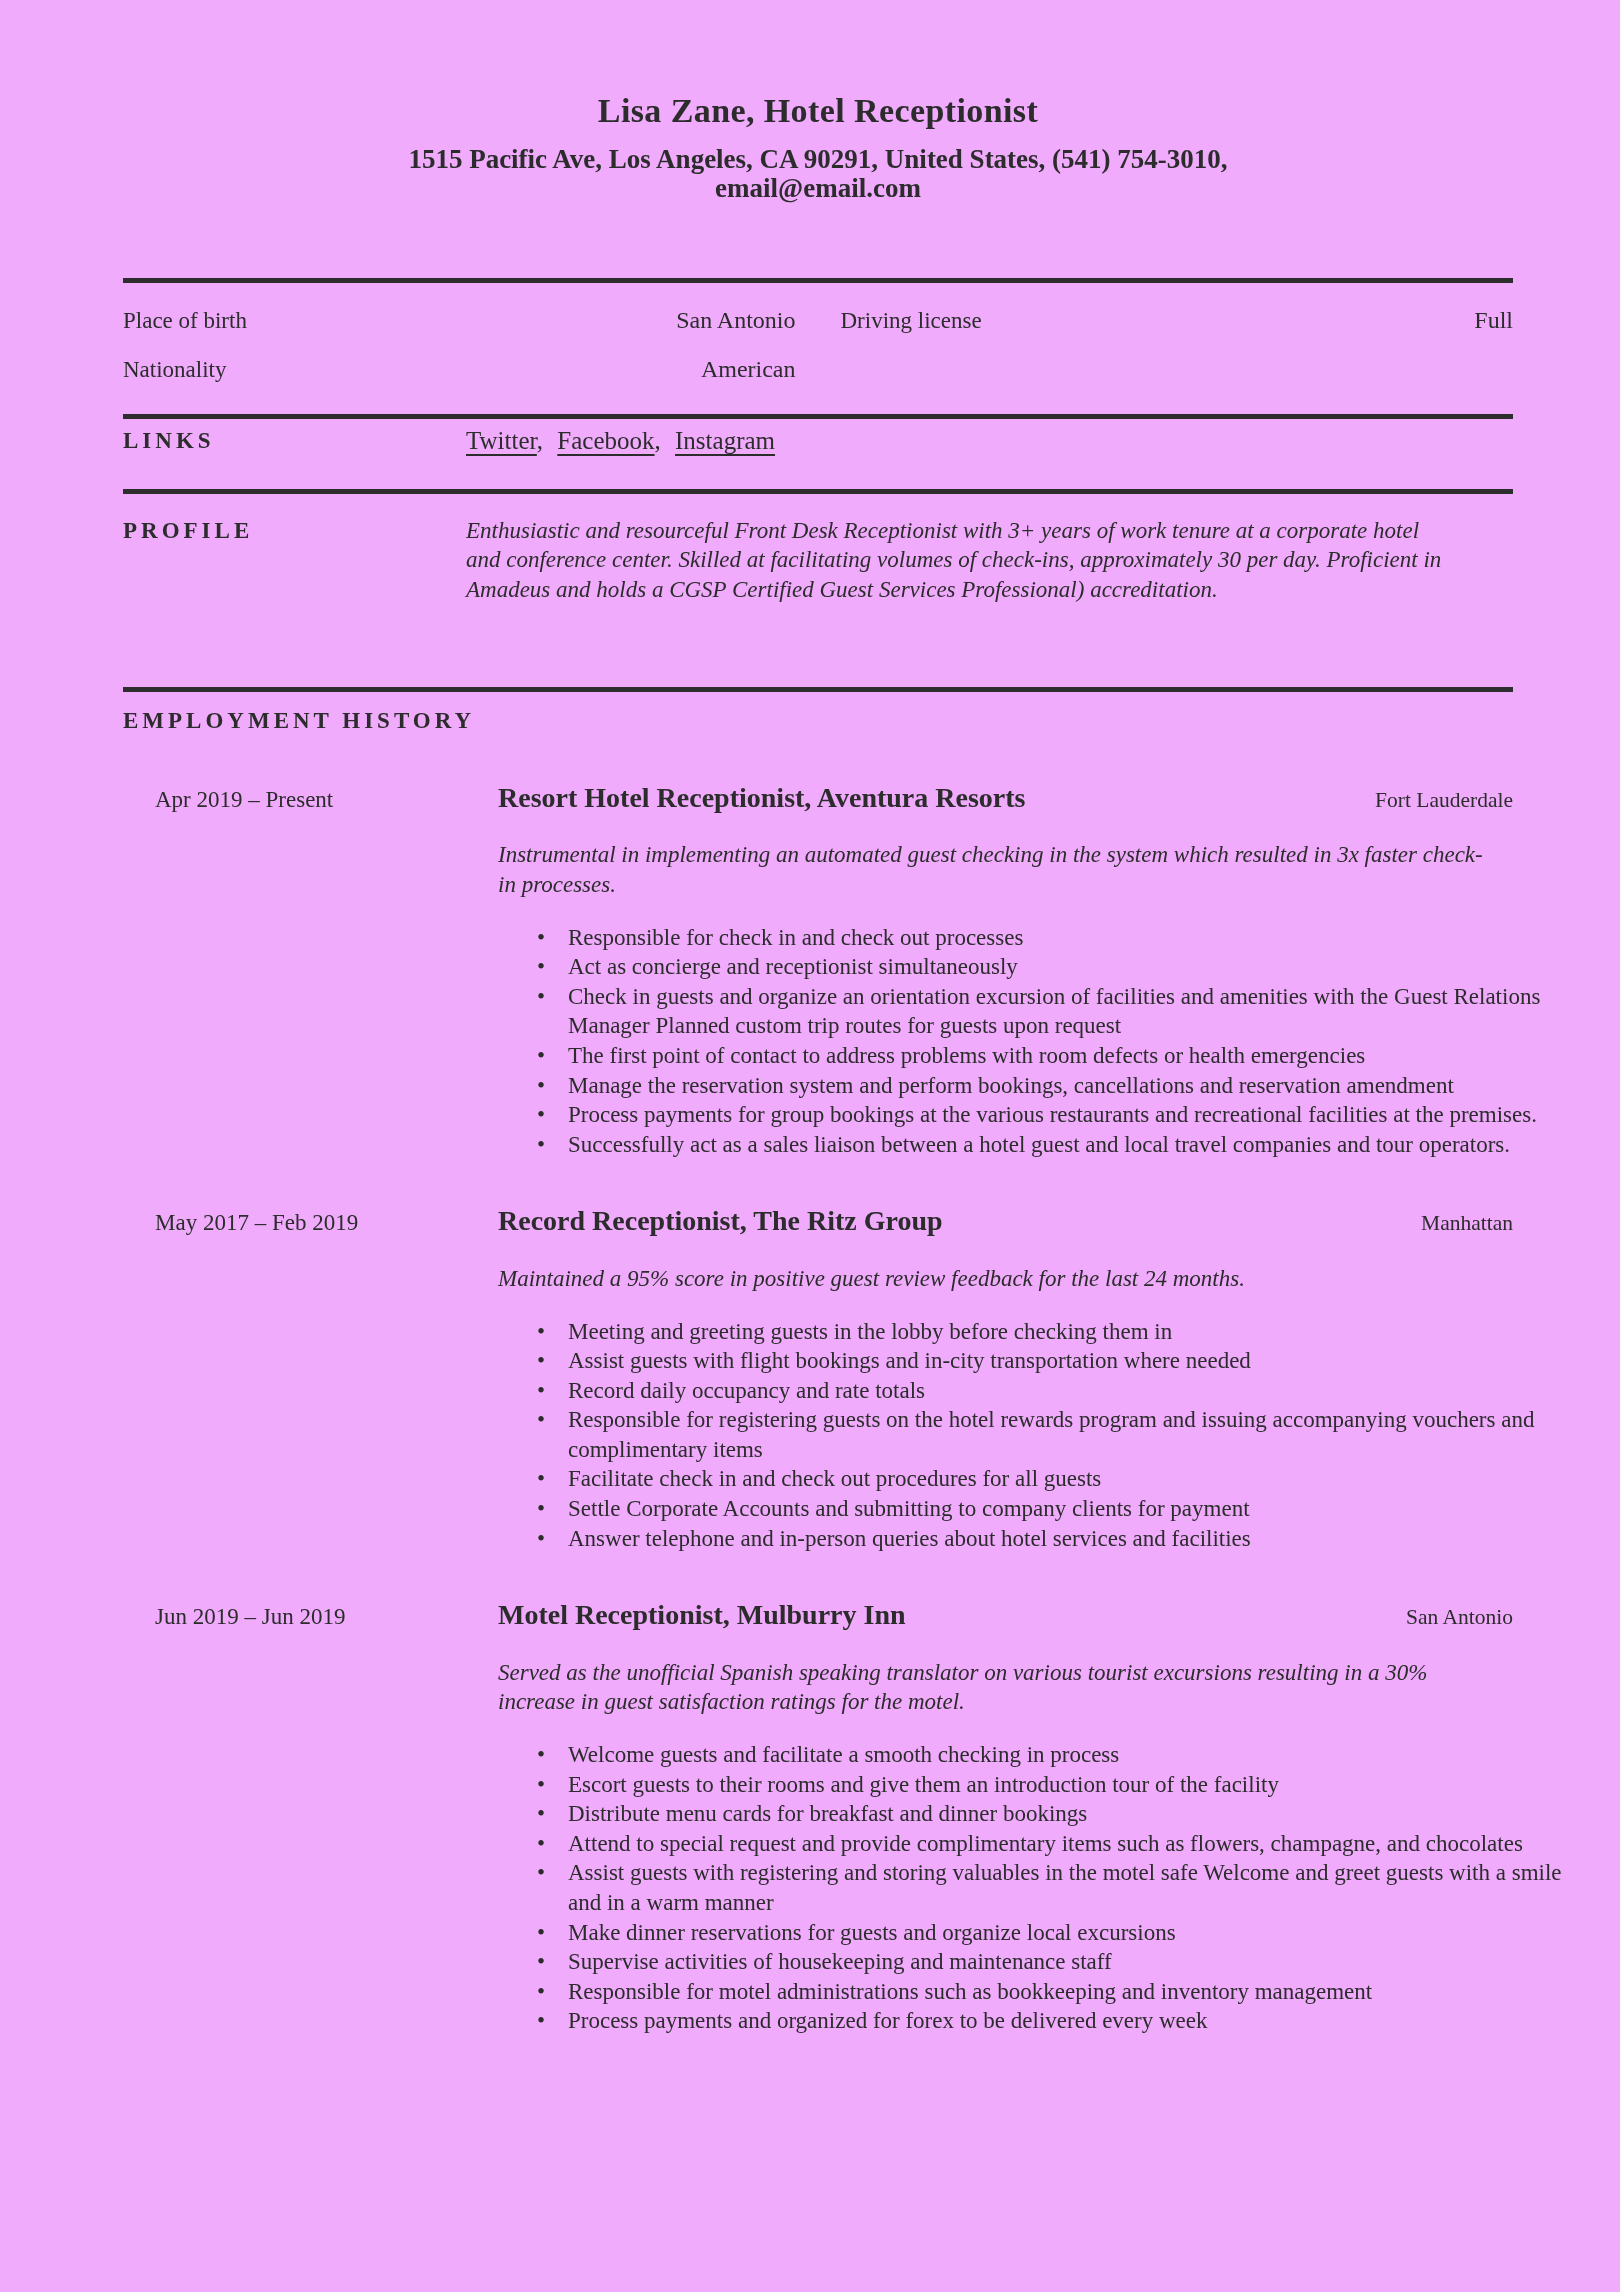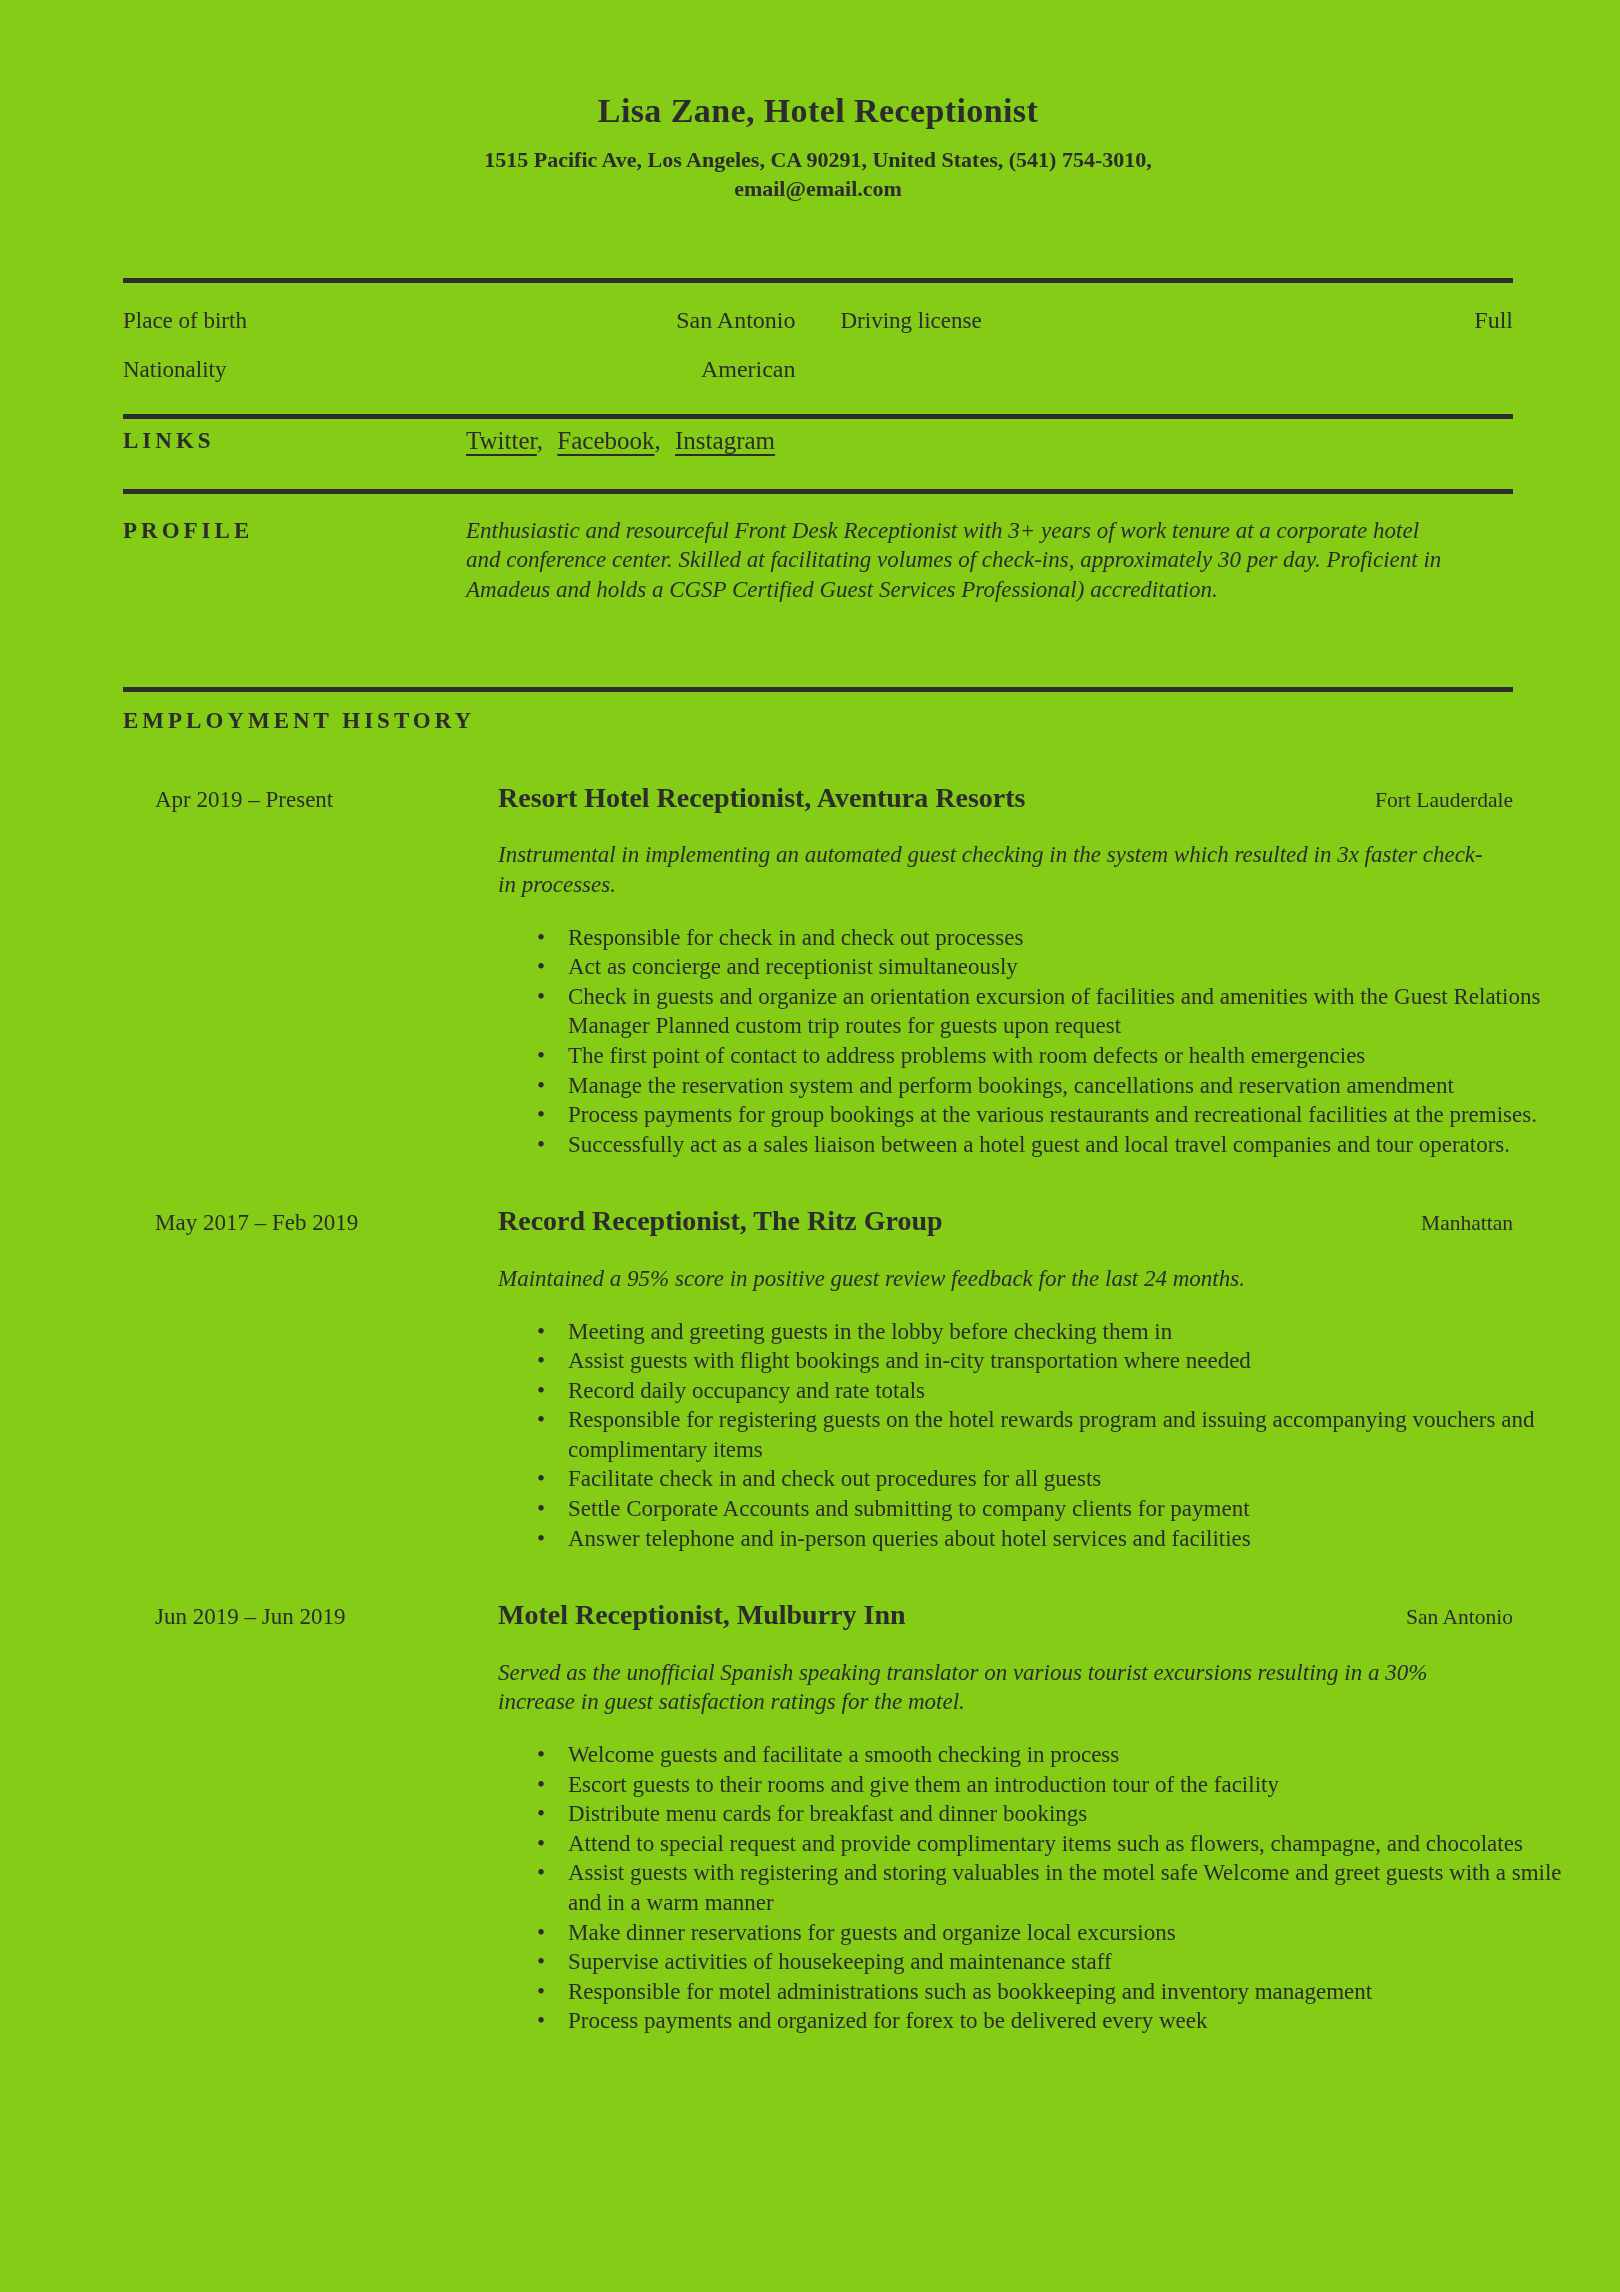--- a/index.html
+++ b/index.html
@@ -1,38 +1,38 @@
 <!DOCTYPE html>
 <html style="font-size:14.3px"><head>
 <meta charset="utf-8">
 <style>
   html, body { margin: 0; padding: 0; background: #ffffff; }
   .page {
     position: relative;
     width: 1620px;
     height: 2293px;
     box-sizing: border-box;
-    background: #84cc16;
+    background: #f0abfc;
     color: #2c2c2c;
     font-family: "Liberation Serif", serif;
     padding: 90px 107px 0 123px;
     overflow: hidden;
   }
 
   
   .header { text-align: center; }
   .name {
     font-size: 34px;
     font-weight: bold;
     line-height: 41px;
     letter-spacing: 0.4px;
   }
   .contact {
     margin-top: 14.3px;
-    font-size: 22px;
+    font-size: 27px;
     font-weight: bold;
     line-height: 29px;
   }
 
   
   .rule {
     border: none;
     border-top: 5.4px solid #2d2d2d;
     margin: 0;
   }

